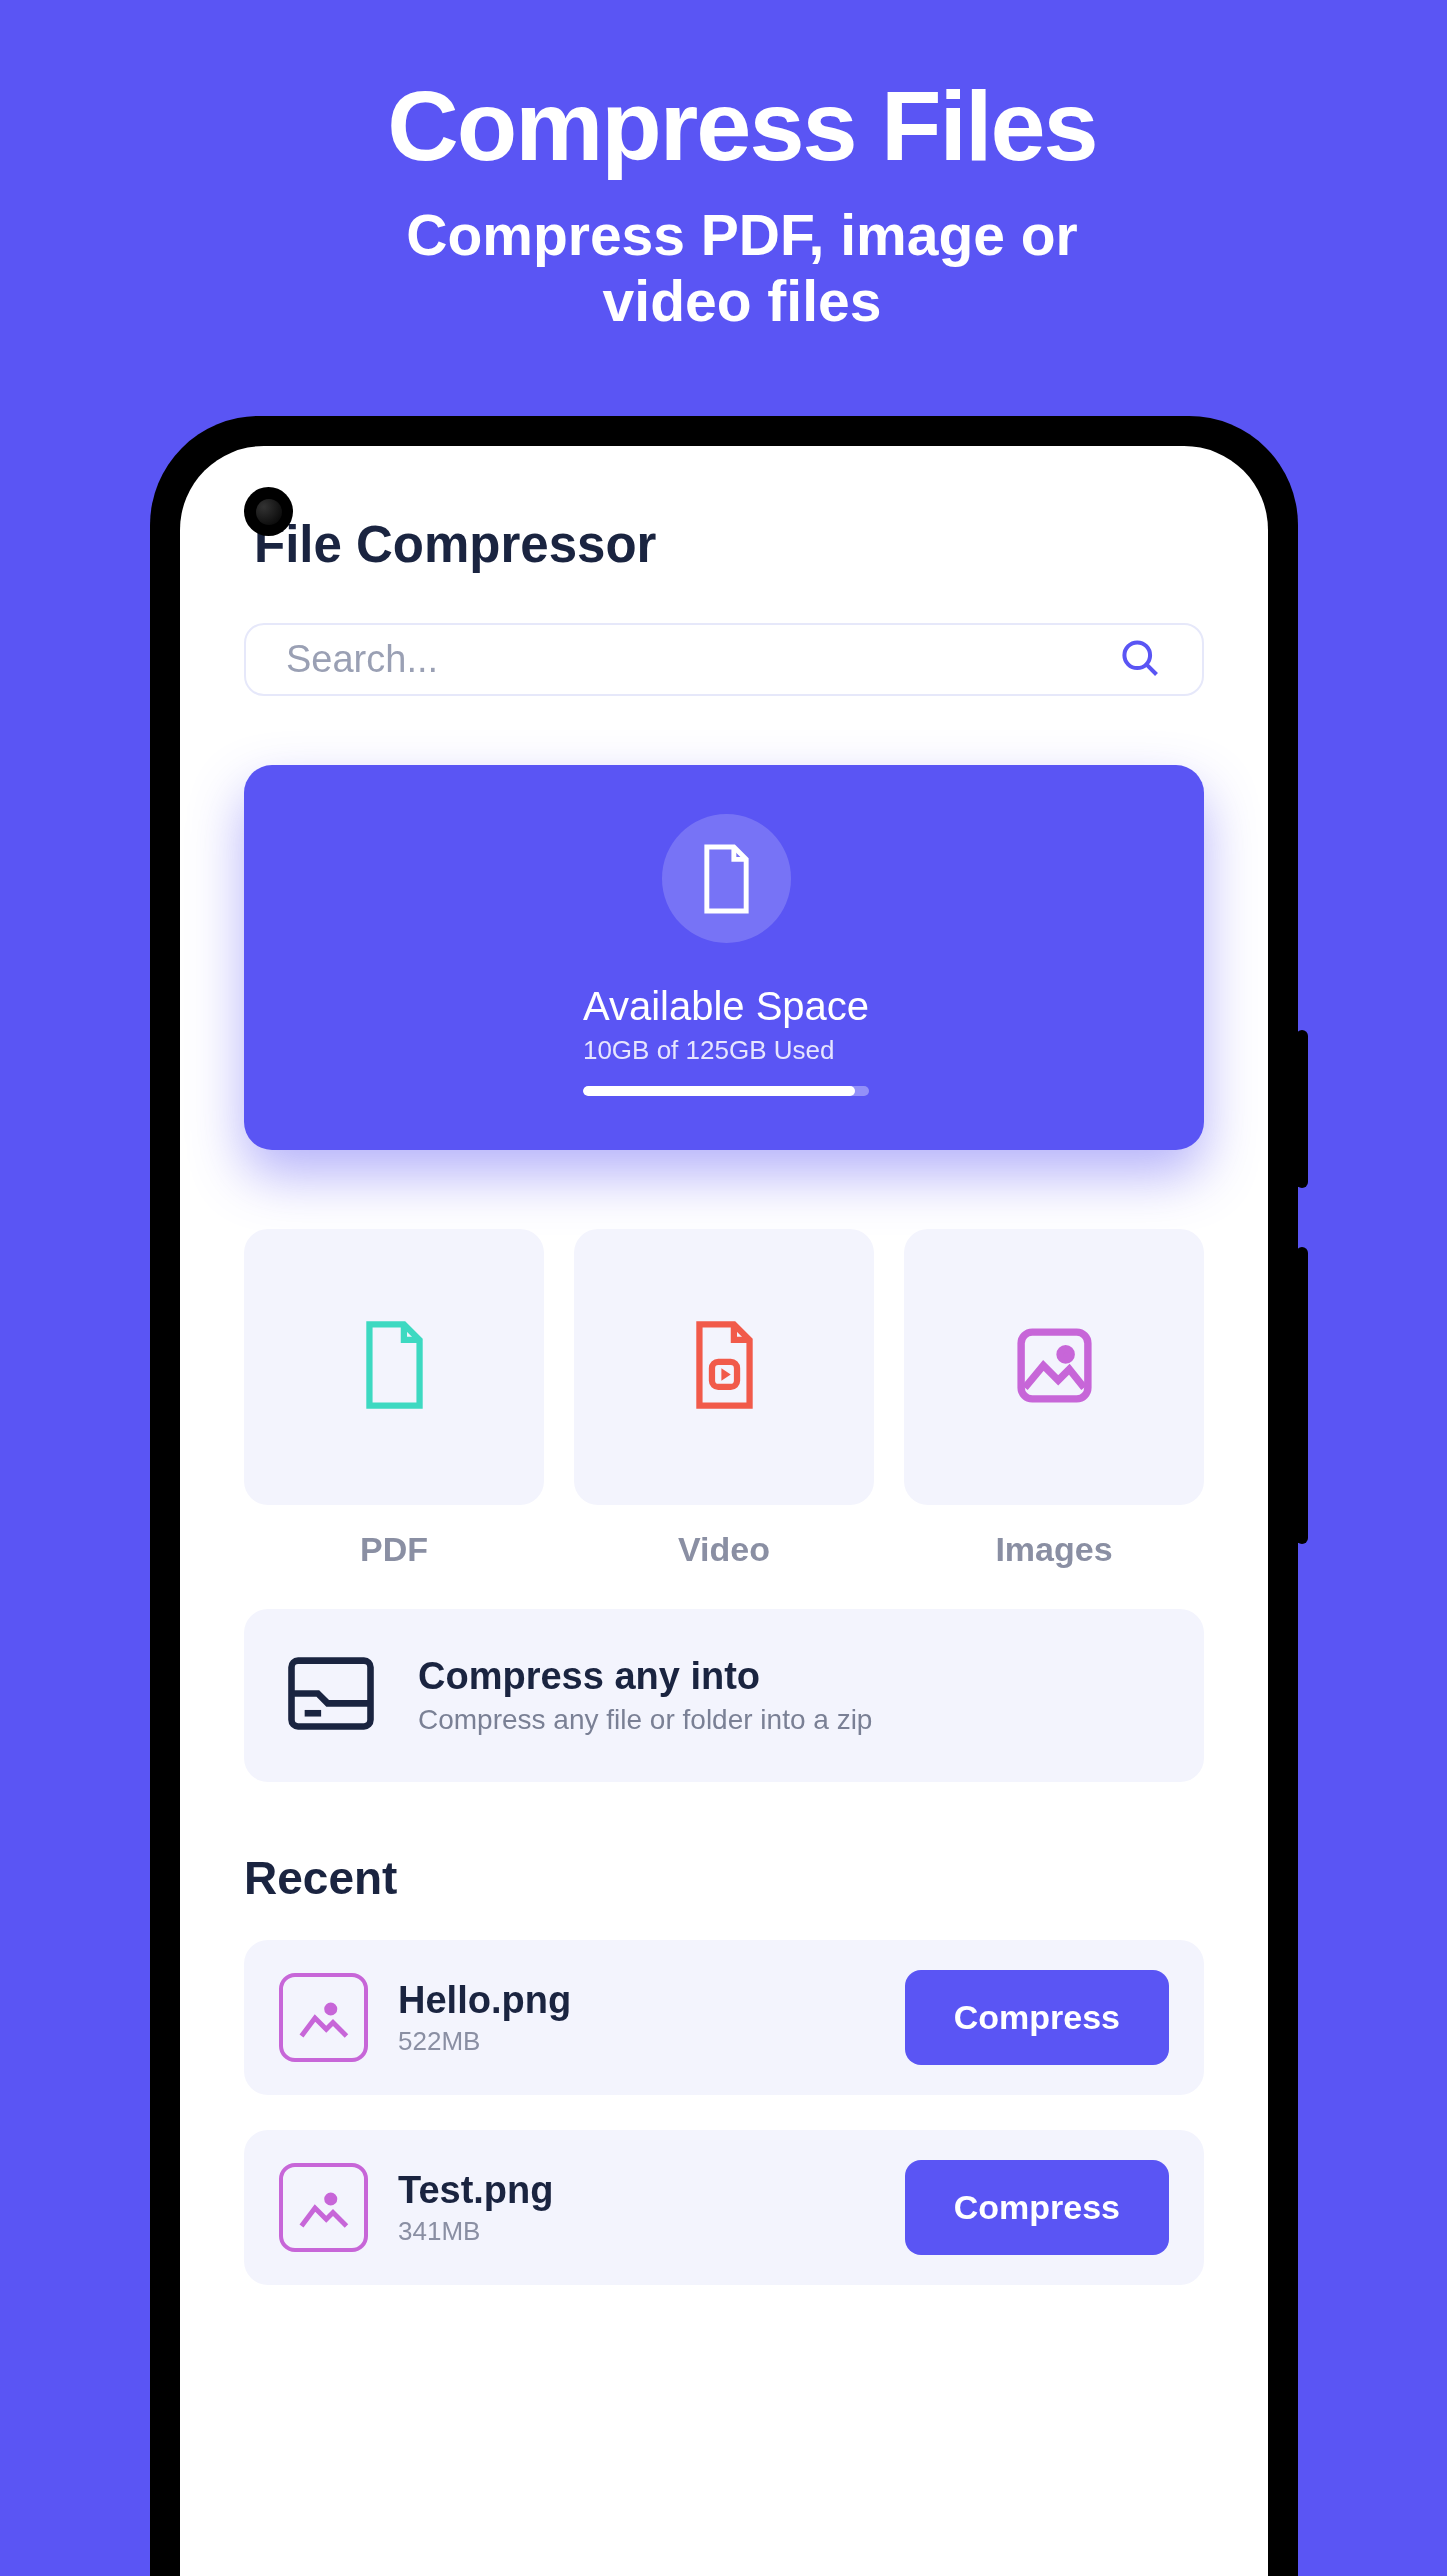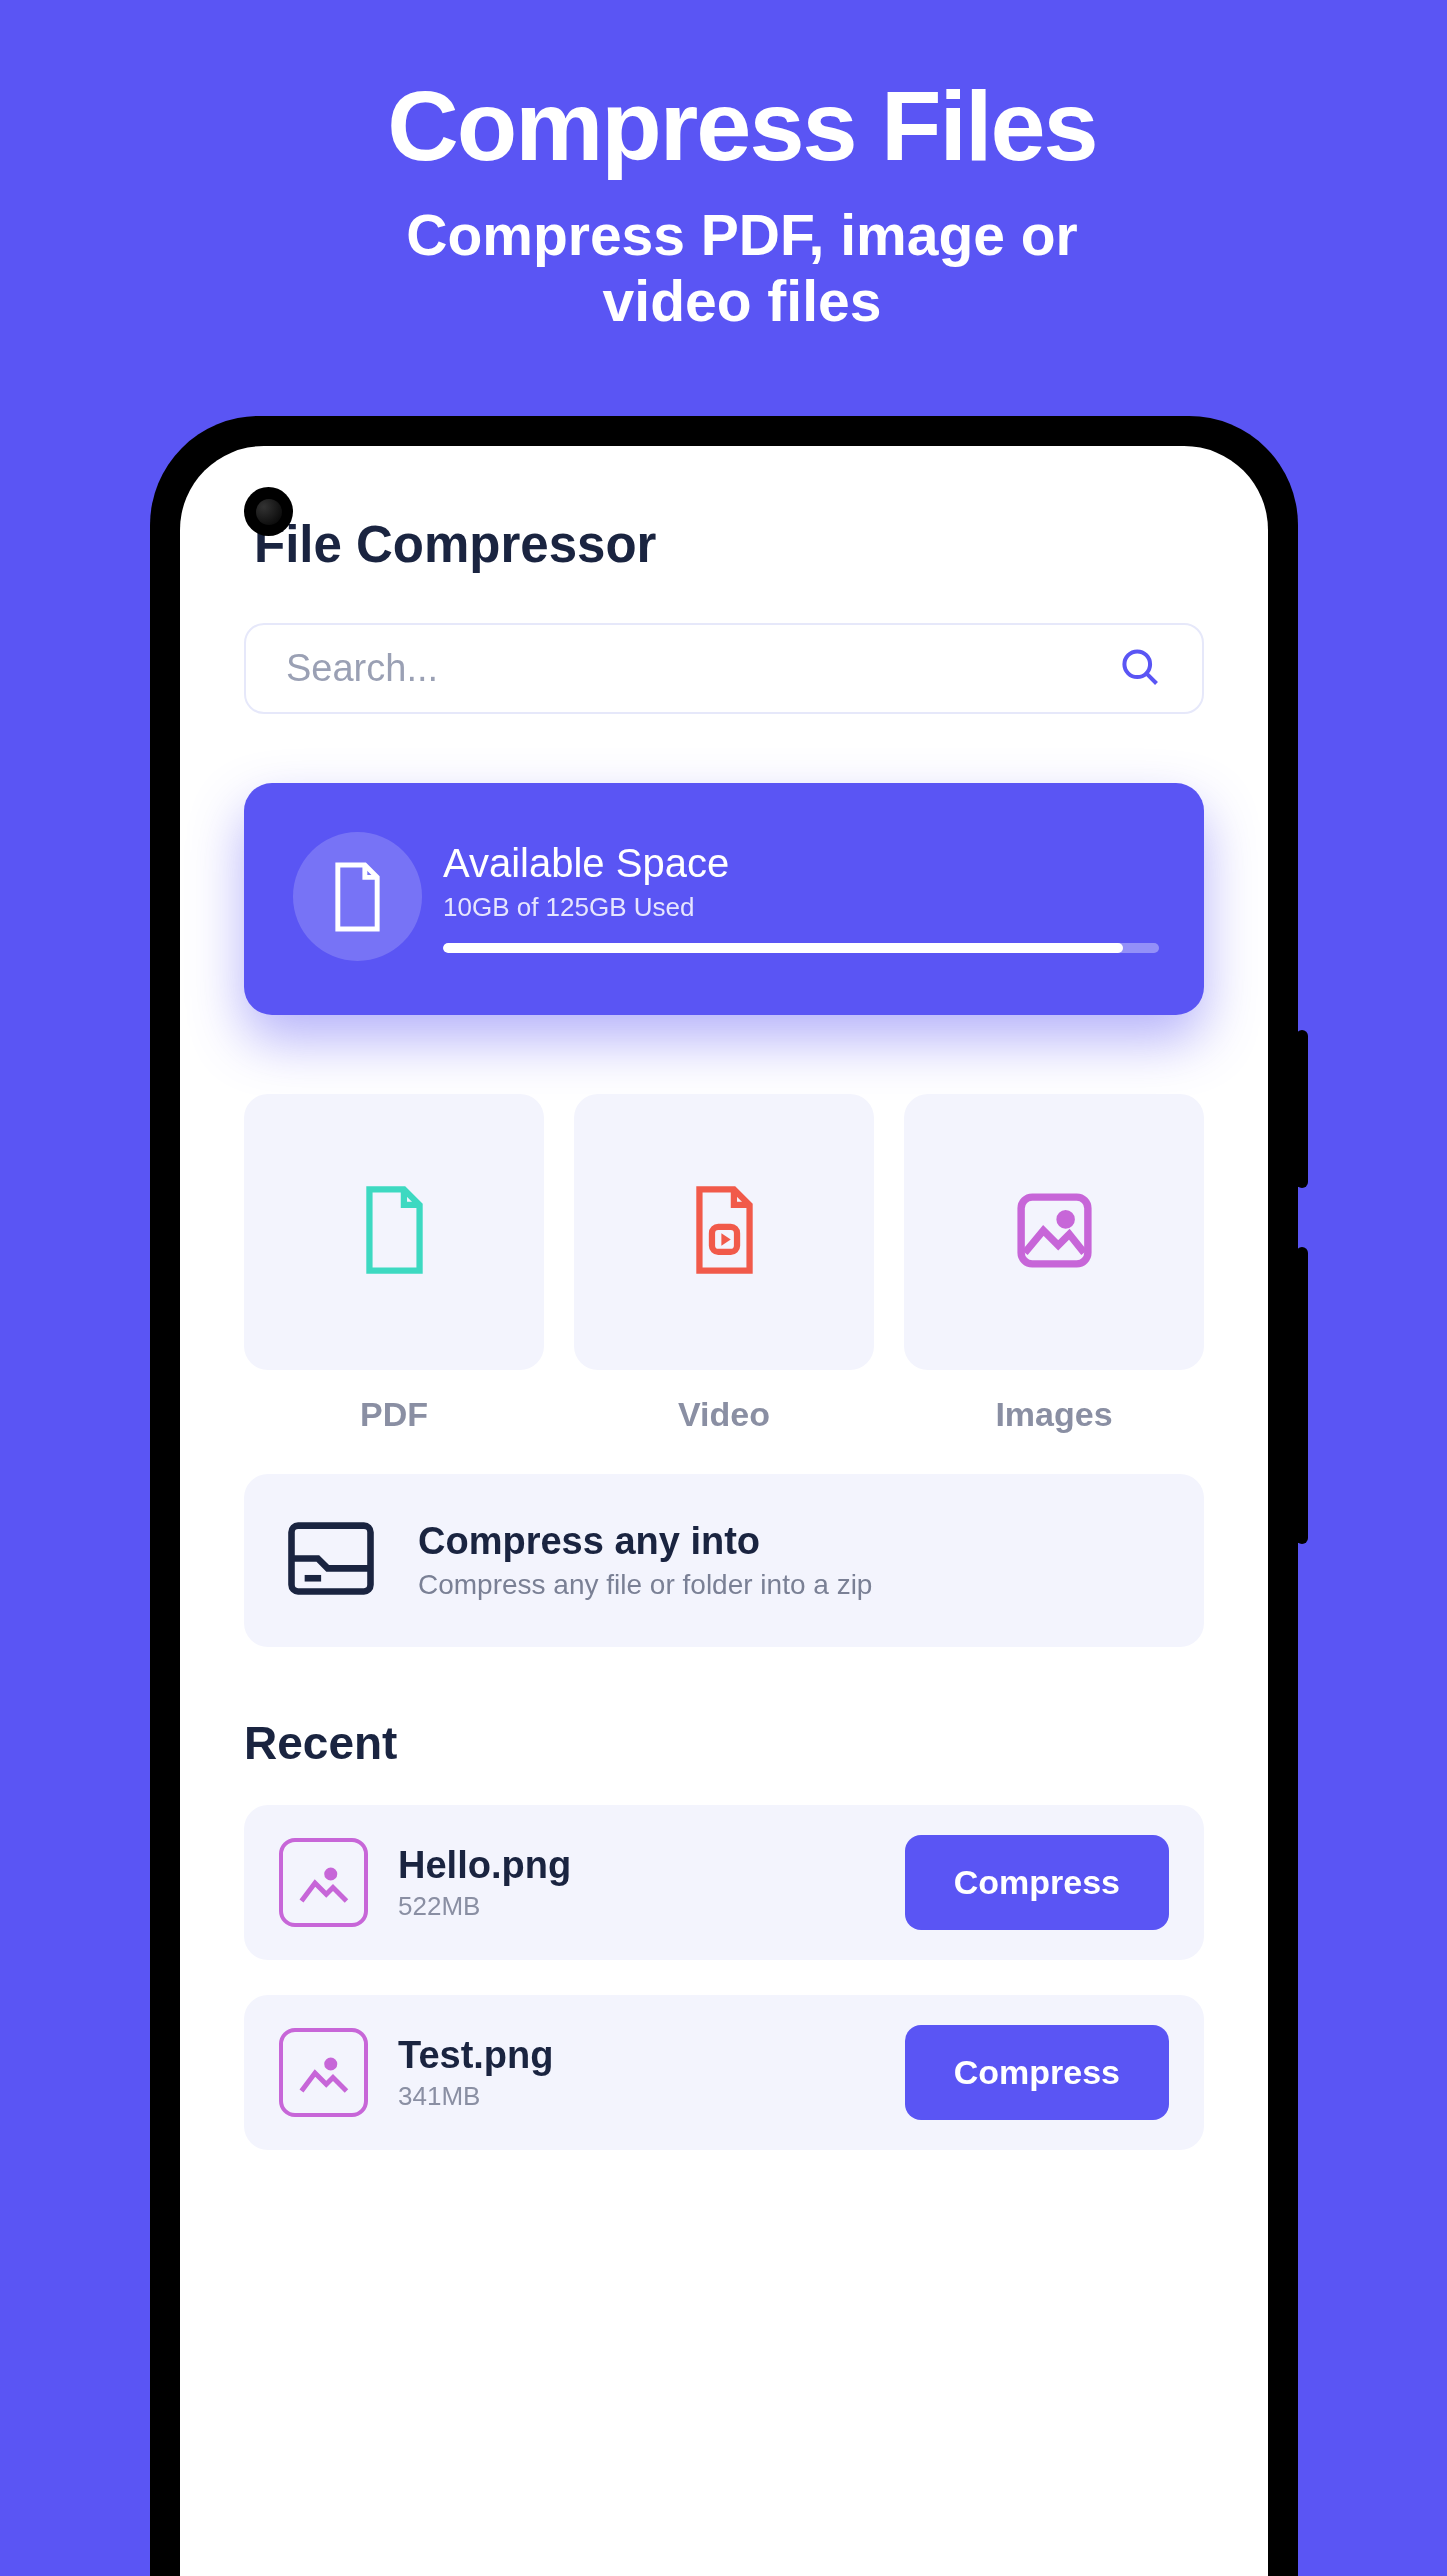--- a/index.html
+++ b/index.html
@@ -92,21 +92,21 @@
     font-size: 51px;
     font-weight: 800;
     color: #1a2440;
     margin-bottom: 49px;
     margin-left: 10px;
   }
 
   .search-bar {
     border: 2px solid #e6e8fa;
     border-radius: 20px;
-    height: 91px;
+    height: 73px;
     display: flex;
     align-items: center;
     padding: 0 40px;
     margin-bottom: 69px;
   }
   .search-bar input {
     border: none;
     outline: none;
     font-size: 38px;
     flex: 1;
@@ -114,23 +114,24 @@
     background: transparent;
   }
   .search-bar input::placeholder { color: #9aa0b4; }
 
   .storage-card {
     background: #5A55F4;
     border-radius: 28px;
     padding: 49px 45px 54px 49px;
     display: flex;
     align-items: center;
-    gap: 21px;
+    gap: 41px;
     box-shadow: 0 25px 54px rgba(90,85,244,0.45);
     margin-bottom: 79px;
+    flex-direction: column;
   }
   .storage-icon-wrap {
     width: 129px;
     height: 129px;
     background: rgba(255,255,255,0.18);
     border-radius: 50%;
     display: flex;
     align-items: center;
     justify-content: center;
     flex-shrink: 0;

